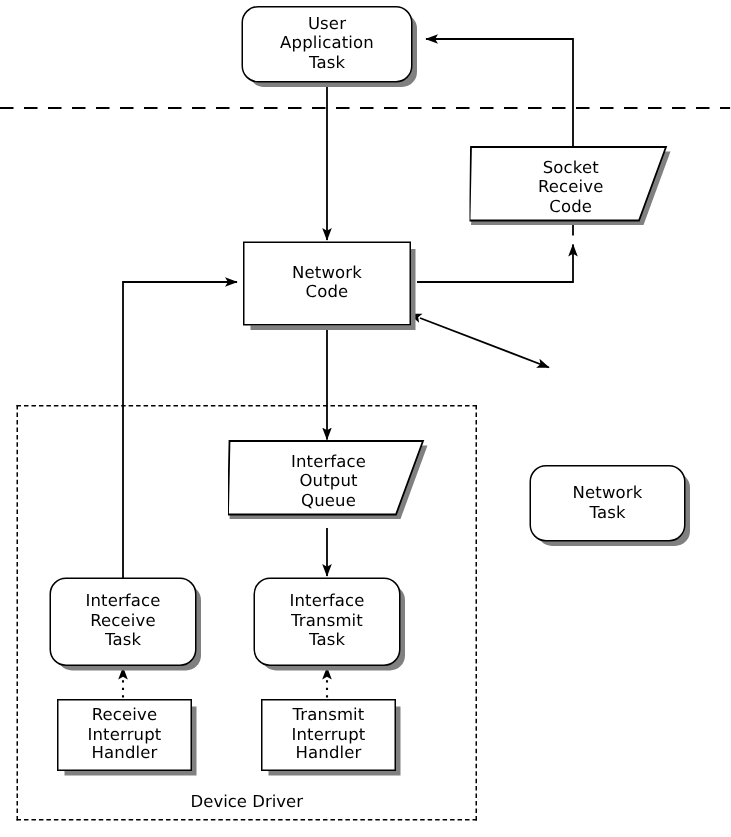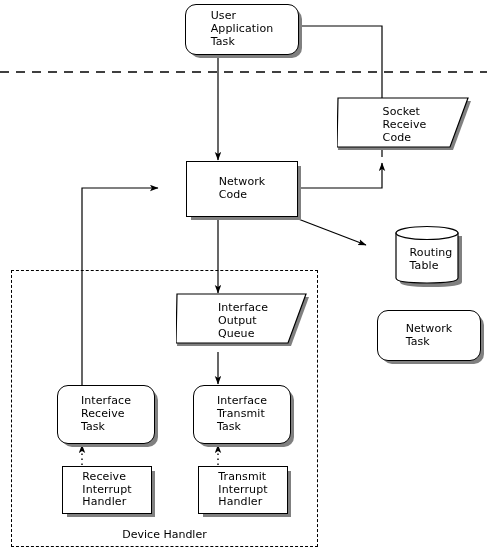--- a/index.html
+++ b/index.html
@@ -35,24 +35,24 @@
 
   
   .node {
     position: absolute;
     box-sizing: border-box;
     display: flex;
     align-items: center;
     justify-content: center;
     background: #ffffff;
     color: #000000;
+    text-align: center;
     line-height: 1.18;
     font-size: 11px;
     letter-spacing: 0.1px;
-    margin-left: 24px;
   }
   .node .label {
     display: block;
     white-space: pre-line;
     padding: 0 2px;
   }
 
   
   .shape-rect {
     border: 1px solid #000000;
@@ -145,21 +145,21 @@
     <path d="M82,386 L82,188 L158,188" fill="none" stroke="#000000" stroke-width="1.2" marker-end="url(#arrowEnd)"></path>
 
     <path d="M82,465 L82,445" fill="none" stroke="#000000" stroke-width="1.4" stroke-dasharray="1.5 3.5" marker-end="url(#arrowEnd)"></path>
 
     <path d="M218,465 L218,445" fill="none" stroke="#000000" stroke-width="1.4" stroke-dasharray="1.5 3.5" marker-end="url(#arrowEnd)"></path>
   </svg>
 
   <div id="node-layer">
 
     <div class="region" style="left:11px; top:270px; width:307px; height:277px;"></div>
-    <div class="region-label" style="left:11px; top:528px; width:307px;">Device Handler</div>
+    <div class="region-label" style="left:11px; top:528px; width:307px;">Device Driver</div>
 
     <div class="node shape-round" style="left:161px; top:4px; width:114px; height:51px;">
       <span class="label">User
 Application
 Task</span>
     </div>
 
     <div class="node shape-para" style="left:313px; top:97px; width:135px; height:60px;">
       <svg class="para-svg" viewBox="0 0 135 60" preserveAspectRatio="none">
         <polygon points="4,4 134,4 116,53 1,53" fill="#808080"></polygon>
@@ -168,29 +168,20 @@
       <span class="label" style="margin-top:-3px;">Socket
 Receive
 Code</span>
     </div>
 
     <div class="node shape-rect" style="left:162px; top:161px; width:112px; height:56px;">
       <span class="label">Network
 Code</span>
     </div>
 
-    <div class="node shape-cyl" style="left:368px; top:225px; width:78px; height:62px;">
-      <svg class="cyl-svg" viewBox="0 0 78 62" preserveAspectRatio="none">
-        <path d="M8,11 L8,57 Q8,62 39,62 Q70,62 70,57 L70,11 Z" fill="#808080"></path>
-        <path d="M4,8 L4,53 Q4,58 35,58 Q66,58 66,53 L66,8 Z" fill="#ffffff" stroke="#000000" stroke-width="1.2"></path>
-        <ellipse cx="35" cy="8" rx="31" ry="6.5" fill="#ffffff" stroke="#000000" stroke-width="1.2"></ellipse>
-      </svg>
-      <span class="label" style="margin-top:7px;">Routing
-Table</span>
-    </div>
 
     <div class="node shape-round" style="left:353px; top:310px; width:104px; height:51px;">
       <span class="label">Network
 Task</span>
     </div>
 
     <div class="node shape-para" style="left:152px; top:293px; width:134px; height:60px;">
       <svg class="para-svg" viewBox="0 0 134 60" preserveAspectRatio="none">
         <polygon points="4,4 133,4 115,53 1,53" fill="#808080"></polygon>
         <polygon points="1,1 130,1 112,50 0,50" fill="#ffffff" stroke="#000000" stroke-width="1.2"></polygon>

